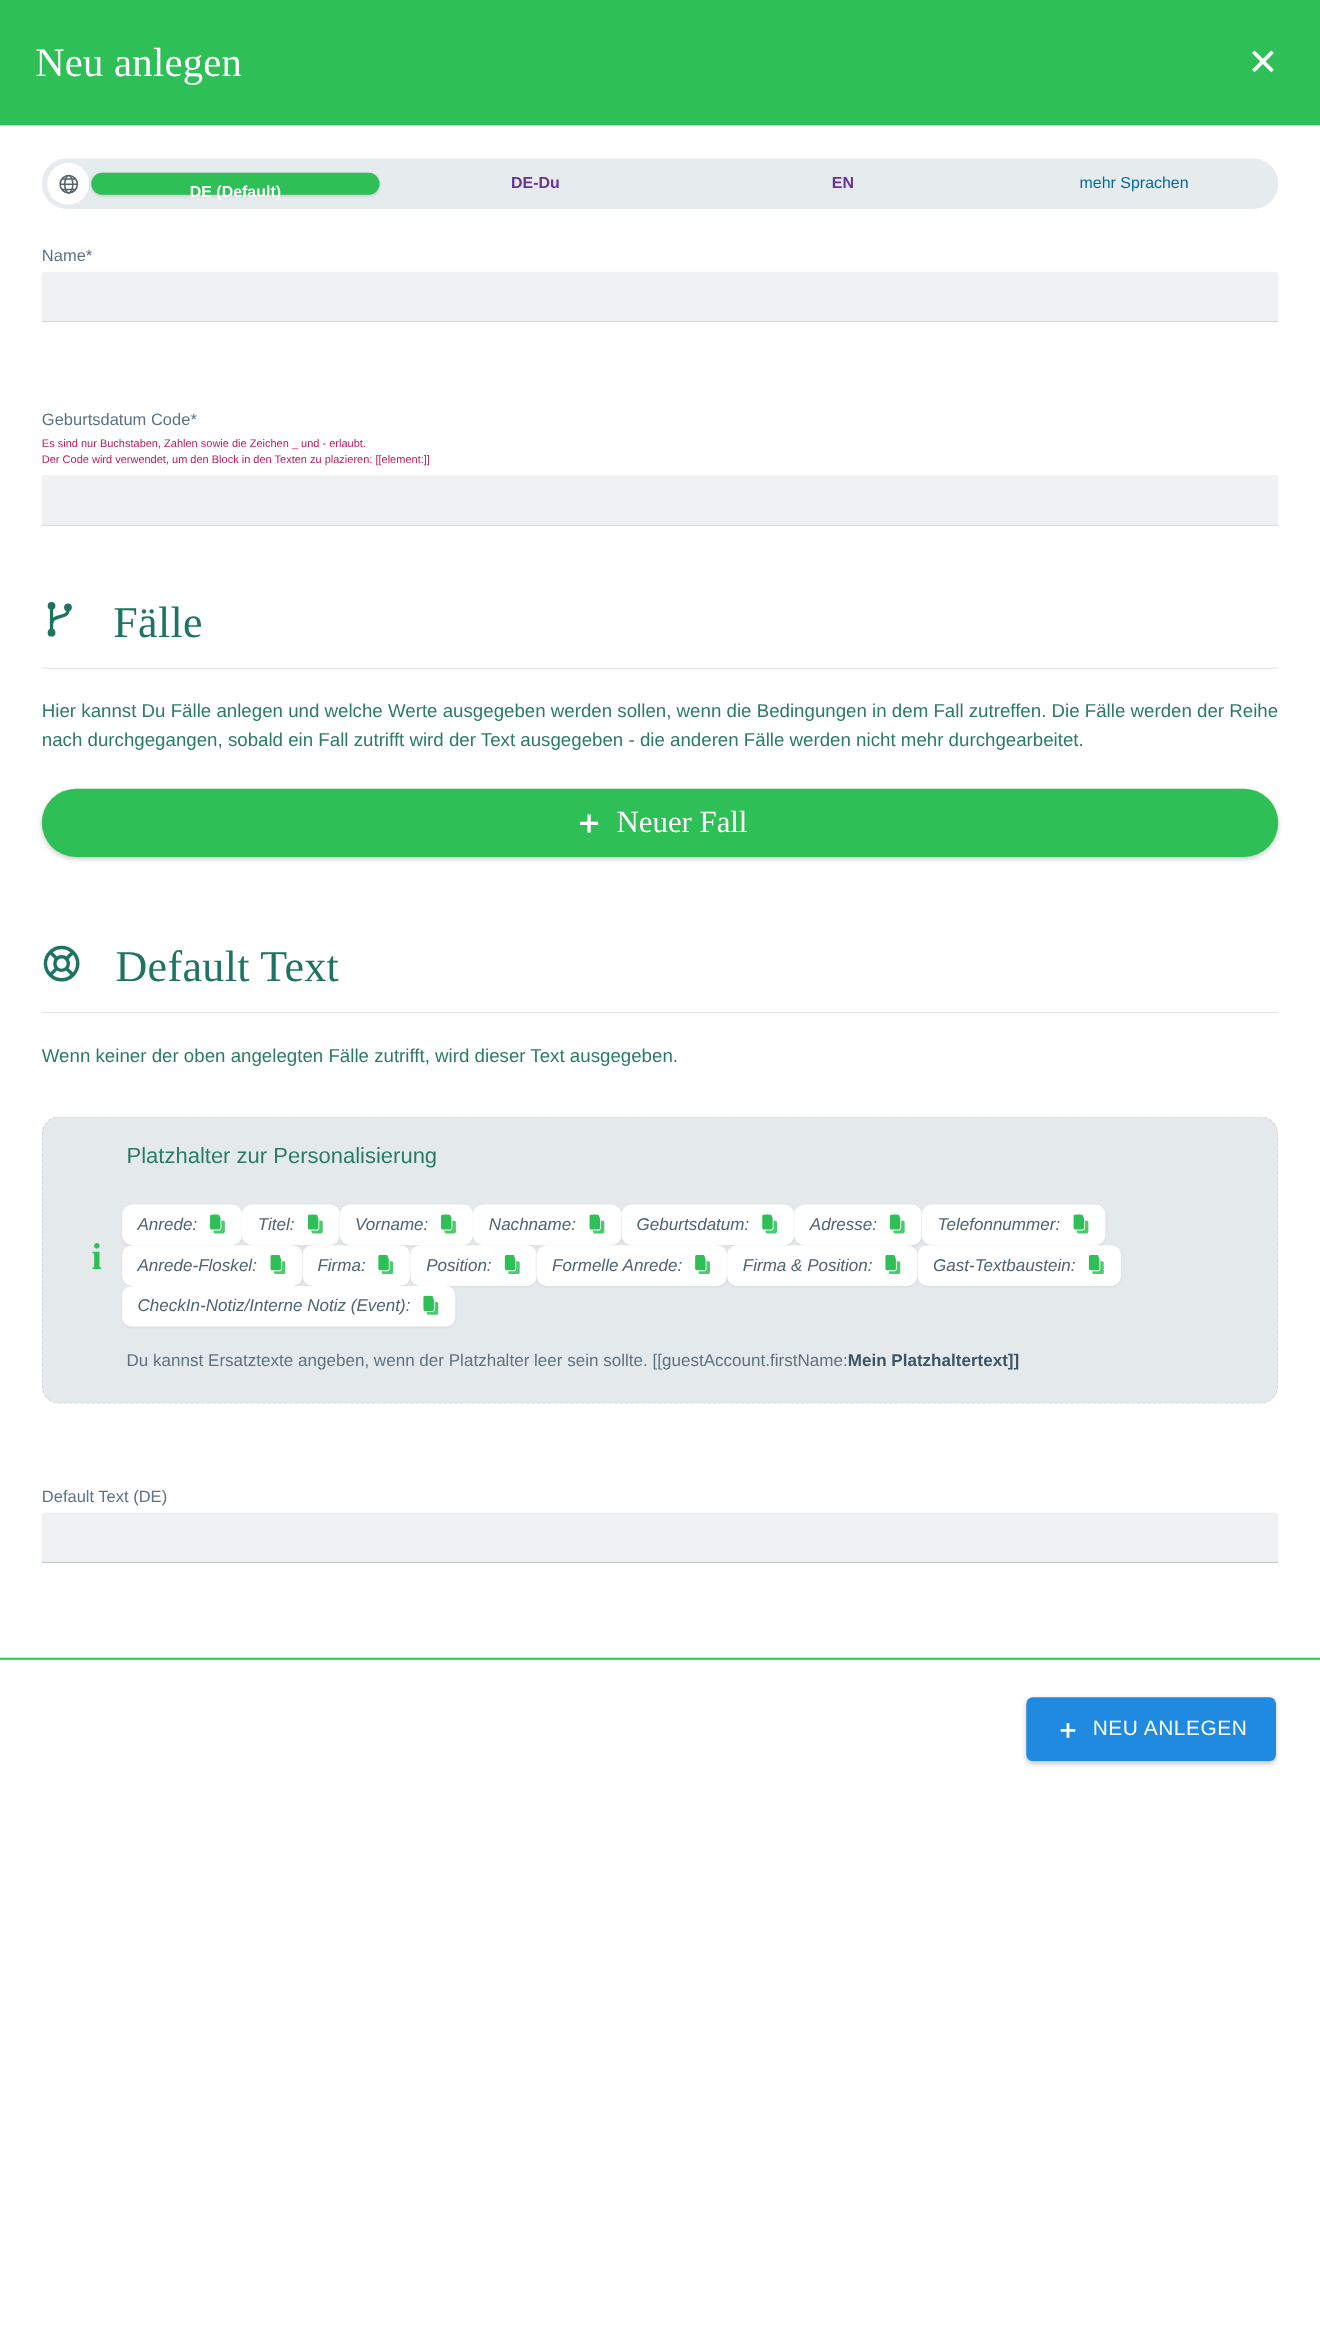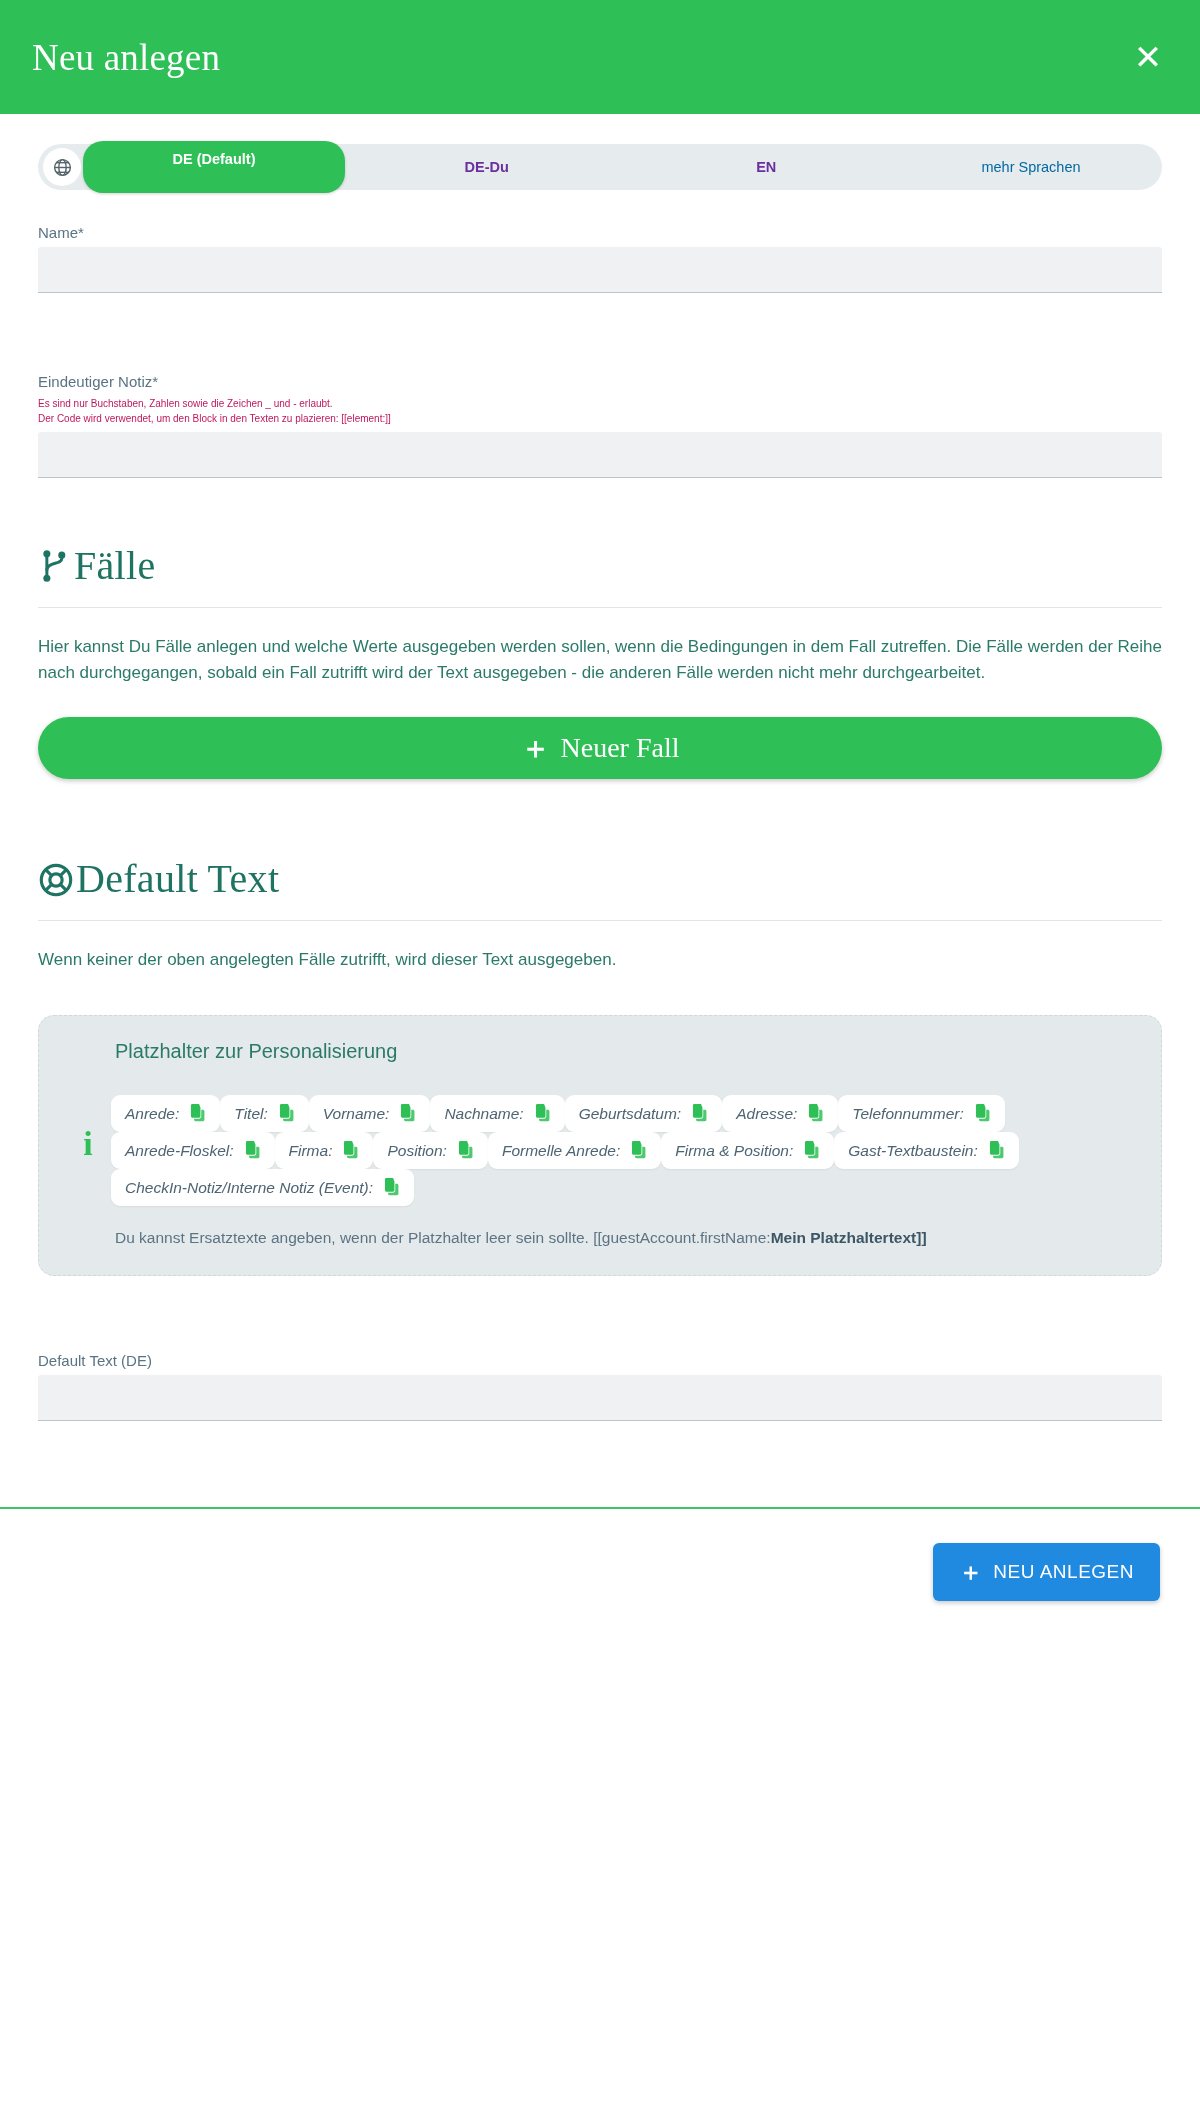--- a/index.html
+++ b/index.html
@@ -43,21 +43,21 @@
     display:flex; align-items:center; justify-content:center; flex:0 0 38px;
     margin-left:-1px;
   }
   .globe-wrap svg { display:block; }
   .lang-tab {
     flex:1 1 0; text-align:center; font-size:14.5px; font-weight:700;
     color:#6b2f9e; cursor:pointer; white-space:nowrap; padding:0 4px;
   }
   .lang-tab.active {
     background:#2fbf57; color:#ffffff; border-radius:20px;
-    height:52px; line-height:36px; margin:0 2px;
+    height:20px; line-height:36px; margin:0 2px;
     box-shadow:0 1px 3px rgba(0,0,0,.18);
     flex:0 0 262px;
   }
   .lang-tab.more { color:#0369a1; font-weight:400; flex:0 0 250px; }
 
   
   .field { margin-top:34px; }
   .field-label { font-size:15px; color:#5a7383; margin-bottom:6px; }
   .field-label .req { color:#5a7383; }
   .field-hint { font-size:10px; color:#be185d; line-height:1.5; }
@@ -65,21 +65,21 @@
     width:100%; height:46px; background:#eff1f3; border:0;
     border-bottom:1px solid #b9c4cb; border-radius:3px 3px 0 0;
     padding:0 12px; font-size:15px; color:#36505e;
     font-family:"Liberation Sans", sans-serif;
   }
 
   .spacer-lg { height:46px; }
 
   
   .section { margin-top:64px; }
-  .section-head { display:flex; align-items:flex-end; gap:2px; }
+  .section-head { display:flex; align-items:center; gap:31px; }
   .section-title {
     font-family:"Liberation Serif", serif;
     font-size:40px; color:#1e7362; font-weight:400; letter-spacing:.3px;
   }
   .section-rule { border:0; border-top:1px solid #e3e6e8; margin:18px 0 0 0; }
   .section-desc {
     margin-top:26px; font-size:17px; line-height:1.55; color:#2b7a68;
     max-width:1130px;
   }
 
@@ -169,21 +169,21 @@
       <div class="field-label">
         <span>Name</span><span class="req">*</span>
       </div>
       <input class="field-input" type="text" value="" placeholder="" style="">
     </div>
 
     <div class="spacer-lg"></div>
 
     <div class="field">
       <div class="field-label">
-        <span>Eindeutiger Notiz</span><span class="req">*</span>
+        <span>Geburtsdatum Code</span><span class="req">*</span>
       </div>
       <div class="field-hint">Es sind nur Buchstaben, Zahlen sowie die Zeichen _ und - erlaubt.</div>
       <div class="field-hint">Der Code wird verwendet, um den Block in den Texten zu plazieren: [[element:]]</div>
       <input class="field-input" type="text" style="margin-top: 6px;" value="" placeholder="">
     </div>
 
     <div class="section">
       <div class="section-head">
         <span>
           <svg width="34" height="38" viewBox="0 0 24 28" fill="none" stroke="#1e7362" stroke-width="2.2" stroke-linecap="round">

